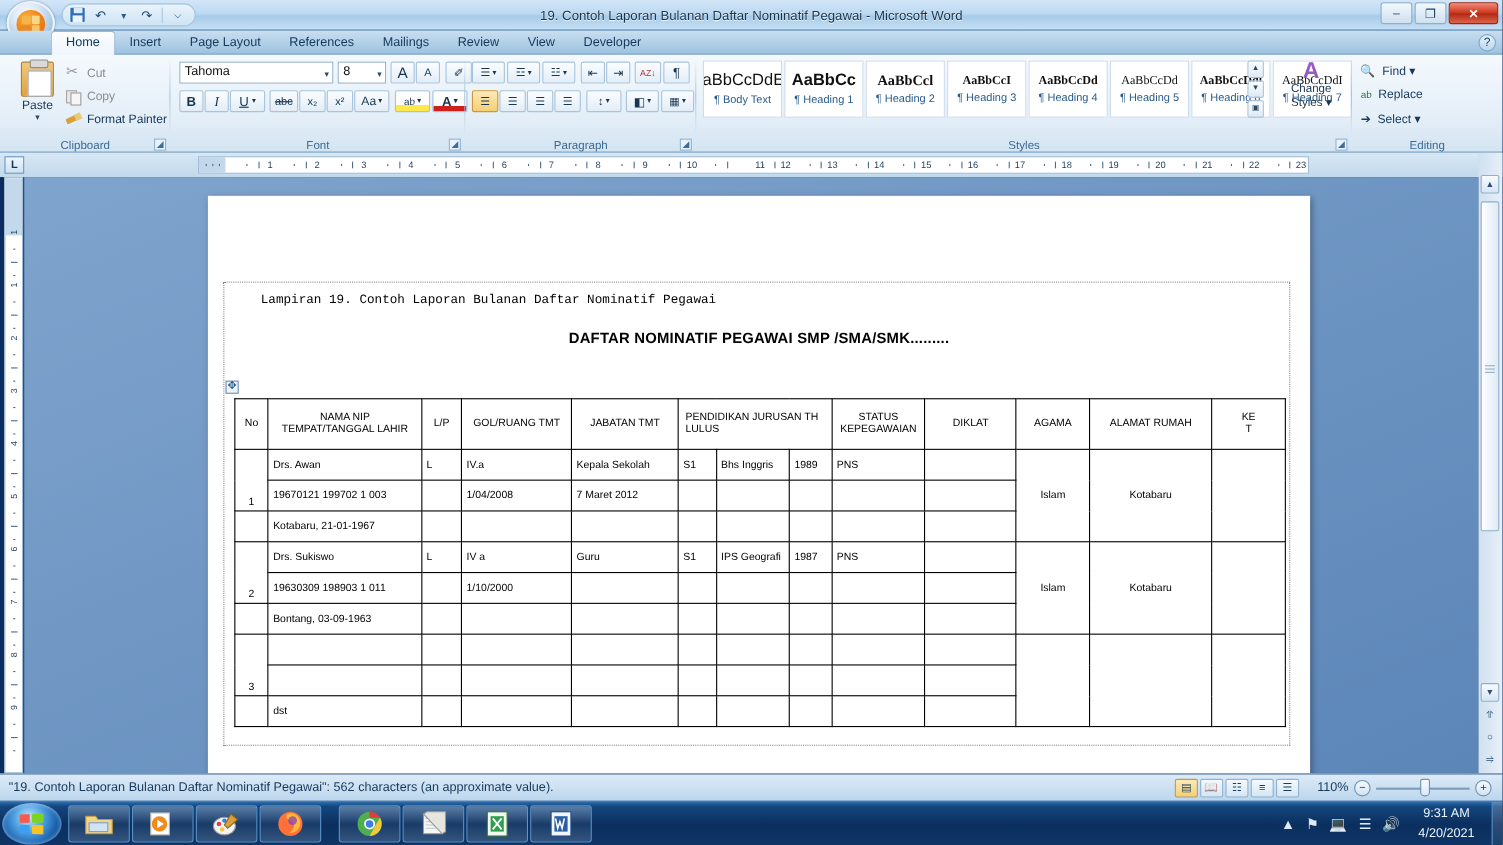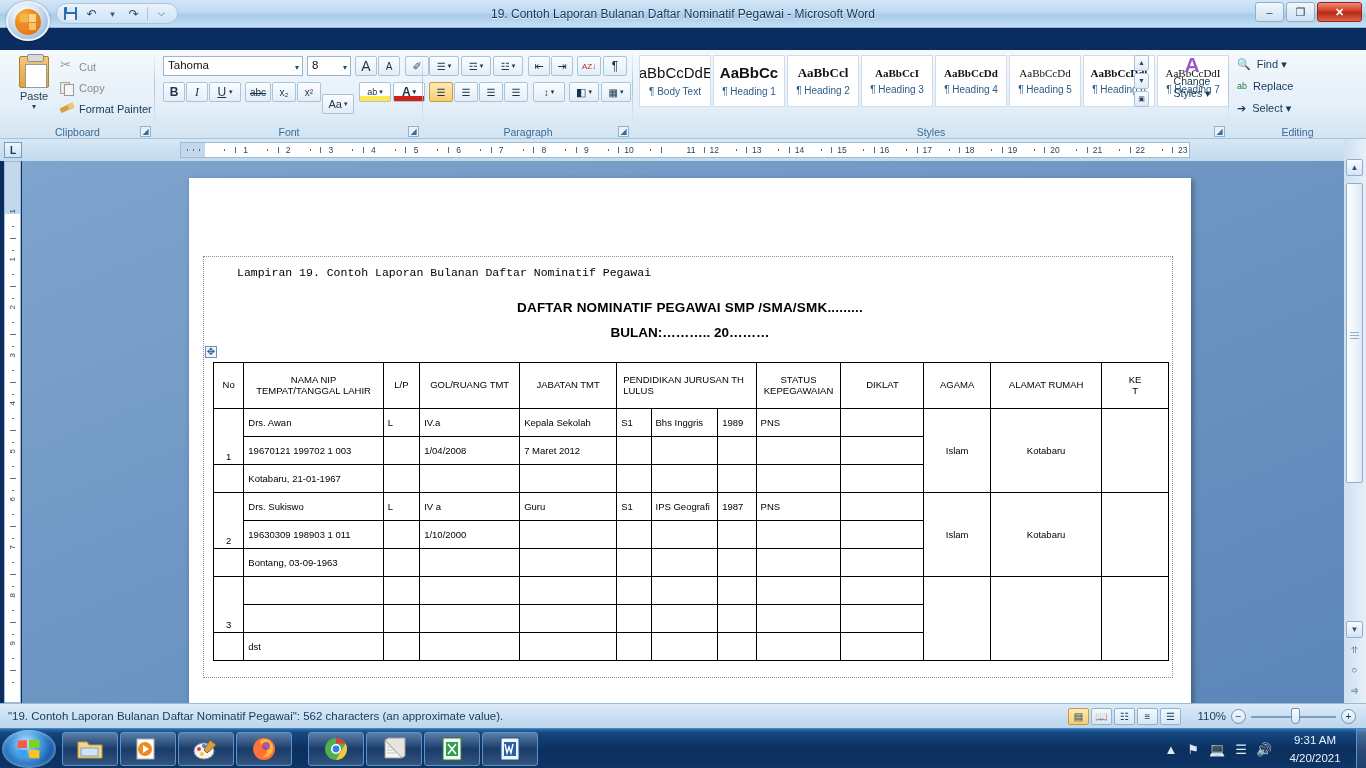--- a/index.html
+++ b/index.html
@@ -411,20 +411,31 @@
         </div>
     </div>
     <div class="title-text">19. Contoh Laporan Bulanan Daftar Nominatif Pegawai  -  Microsoft Word</div>
     <div class="wincontrols">
       <div class="wc">–</div>
       <div class="wc">❐</div>
       <div class="wc close">✕</div>
     </div>
   </div>
 
+  <div class="tabstrip">
+    <div class="tab active" style="margin-left:46px">Home</div>
+    <div class="tab">Insert</div>
+    <div class="tab">Page Layout</div>
+    <div class="tab">References</div>
+    <div class="tab">Mailings</div>
+    <div class="tab">Review</div>
+    <div class="tab">View</div>
+    <div class="tab">Developer</div>
+    <div class="help-ico">?</div>
+  </div>
 
   <div class="ribbon">
 
     <div class="rgroup" id="g-clipboard">
       <div class="paste-btn">
         <div class="paste-ico"></div>
         <div>Paste</div>
         <div class="paste-caret">▾</div>
       </div>
       <div class="cb-item" style="top:10px">
@@ -475,21 +486,21 @@
         </div>
       <div class="ribbtn box" style="left:90px;top:32px;width:26px;height:20px;font-size:10px">
           <span style="text-decoration:line-through">abc</span>
         </div>
       <div class="ribbtn box" style="left:117px;top:32px;width:24px;height:20px;font-size:10px">
           <span>x₂</span>
         </div>
       <div class="ribbtn box" style="left:142px;top:32px;width:24px;height:20px;font-size:10px">
           <span>x²</span>
         </div>
-      <div class="ribbtn box" style="left:167px;top:44px;width:32px;height:20px;font-size:11px">
+      <div class="ribbtn box" style="left:167px;top:32px;width:32px;height:20px;font-size:11px">
           <span>Aa</span>
           <span style="font-size:7px;margin-left:2px">▾</span>
         </div>
       <div class="ribbtn box" style="left:204px;top:32px;width:32px;height:20px;font-size:9px;background:linear-gradient(to bottom,#fdfdfd 0%,#fdfdfd 70%,#ffe94a 71%,#ffe94a 100%)">
           <span>ab</span>
           <span style="font-size:7px;margin-left:2px">▾</span>
         </div>
       <div class="ribbtn box" style="left:238px;top:32px;width:32px;height:20px;font-weight:bold;background:linear-gradient(to bottom,#fdfdfd 0%,#fdfdfd 74%,#d0201b 75%,#d0201b 100%)">
           <span>A</span>
           <span style="font-size:7px;margin-left:2px">▾</span>
@@ -747,21 +758,20 @@
       <span class="vd" style="top: 496px;"></span>
       <span class="vt" style="top: 508px;"></span>
       <span class="vd" style="top: 520px;"></span>
     </div>
 
   <div class="docarea">
     <div class="page">
       <div class="textbound"></div>
       <div class="lampiran">Lampiran 19. Contoh Laporan Bulanan Daftar Nominatif Pegawai</div>
       <div class="doctitle1">DAFTAR NOMINATIF  PEGAWAI   SMP  /SMA/SMK.........</div>
-      <div class="doctitle2">BULAN:………..  20………</div>
       <div class="tbl-handle">✥</div>
 
       <table class="nominatif">
         <colgroup>
           <col style="width:30px">
             <col style="width:138px">
             <col style="width:36px">
           <col style="width:99px">
             <col style="width:96px">
             <col style="width:34px">

